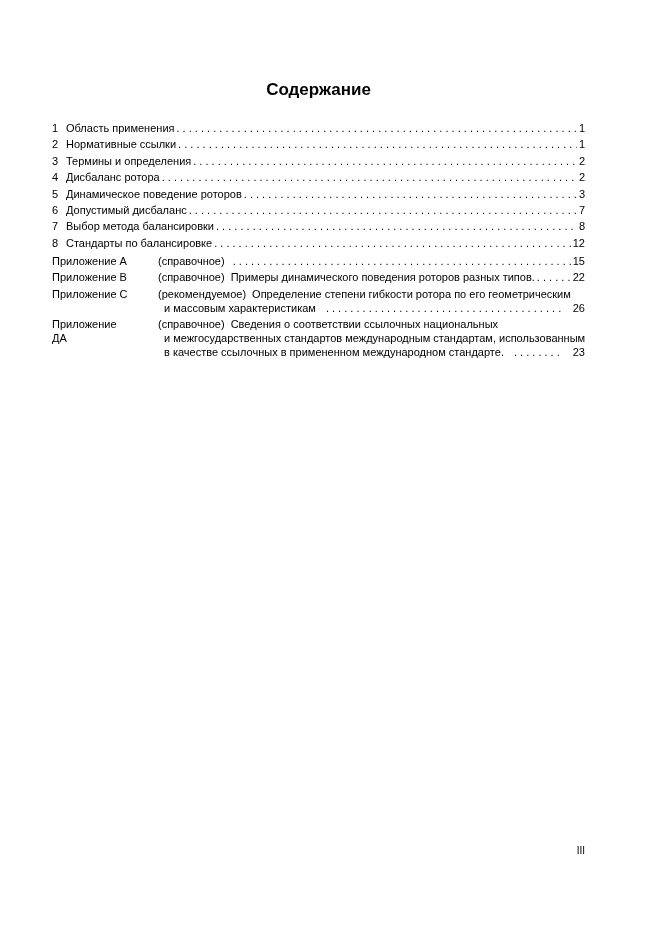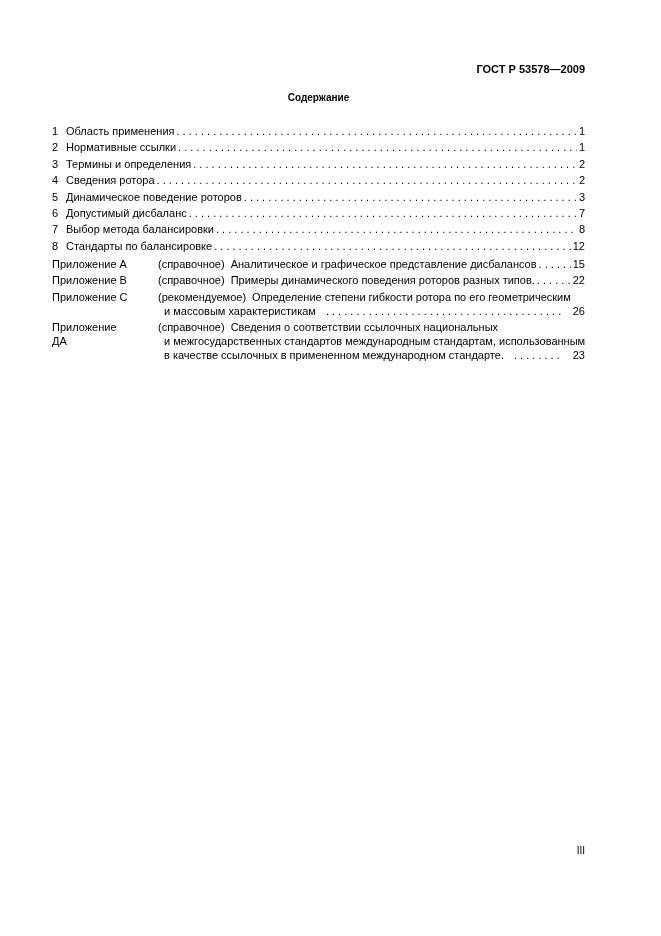--- a/index.html
+++ b/index.html
@@ -23,21 +23,21 @@
     width: 533px;
   }
   .doc-code {
     text-align: right;
     font-weight: bold;
     font-size: 11px;
   }
   .page-title {
     text-align: center;
     font-weight: bold;
-    font-size: 10px;
+    font-size: 17px;
     margin-top: 17px;
     margin-bottom: 20px;
   }
   .toc-row {
     display: flex;
     align-items: baseline;
     line-height: 16.4px;
     white-space: nowrap;
   }
   .num {
@@ -93,21 +93,20 @@
     right: 76px;
     top: 845px;
     font-size: 10px;
   }
 </style>
 </head>
 <body>
 
 <div class="content">
 
-  <div class="doc-code">ГОСТ Р 53578—2009</div>
 
   <div class="page-title">Содержание</div>
 
   <div>
 
     <div class="toc-row">
       <span class="num">1</span>
       <span class="label">Область применения</span>
       <span class="dots">. . . . . . . . . . . . . . . . . . . . . . . . . . . . . . . . . . . . . . . . . . . . . . . . . . . . . . . . . . . . . . . . . . . . . . . . . . . . . . . . . . . . . . . . . . . . . . . . . . . . . . . . . . . . . . </span>
       <span class="pg">1</span>
@@ -122,21 +121,21 @@
 
     <div class="toc-row">
       <span class="num">3</span>
       <span class="label">Термины и определения</span>
       <span class="dots">. . . . . . . . . . . . . . . . . . . . . . . . . . . . . . . . . . . . . . . . . . . . . . . . . . . . . . . . . . . . . . . . . . . . . . . . . . . . . . . . . . . . . . . . . . . . . . . . . . . . . . . . . . . . . . </span>
       <span class="pg">2</span>
     </div>
 
     <div class="toc-row">
       <span class="num">4</span>
-      <span class="label">Сведения ротора</span>
+      <span class="label">Дисбаланс ротора</span>
       <span class="dots">. . . . . . . . . . . . . . . . . . . . . . . . . . . . . . . . . . . . . . . . . . . . . . . . . . . . . . . . . . . . . . . . . . . . . . . . . . . . . . . . . . . . . . . . . . . . . . . . . . . . . . . . . . . . . . </span>
       <span class="pg">2</span>
     </div>
 
     <div class="toc-row">
       <span class="num">5</span>
       <span class="label">Динамическое поведение роторов</span>
       <span class="dots">. . . . . . . . . . . . . . . . . . . . . . . . . . . . . . . . . . . . . . . . . . . . . . . . . . . . . . . . . . . . . . . . . . . . . . . . . . . . . . . . . . . . . . . . . . . . . . . . . . . . . . . . . . . . . . </span>
       <span class="pg">3</span>
     </div>
@@ -160,21 +159,20 @@
       <span class="label">Стандарты по балансировке</span>
       <span class="dots">. . . . . . . . . . . . . . . . . . . . . . . . . . . . . . . . . . . . . . . . . . . . . . . . . . . . . . . . . . . . . . . . . . . . . . . . . . . . . . . . . . . . . . . . . . . . . . . . . . . . . . . . . . . . . . </span>
       <span class="pg">12</span>
     </div>
 
     <div class="app-row">
       <span class="app-label">Приложение А</span>
       <div class="app-body">
         <div class="app-line">
           <span class="app-type">(справочное)</span>
-          <span class="app-text">Аналитическое и графическое представление дисбалансов</span>
           <span class="dots">. . . . . . . . . . . . . . . . . . . . . . . . . . . . . . . . . . . . . . . . . . . . . . . . . . . . . . . . . . . . . . . . . . . . . . . . . . . . . . . . . . . . . . . . . . . . . . . . . . . . . . . . . . . . . . </span>
           <span class="pg">15</span>
         </div>
       </div>
     </div>
 
     <div class="app-row">
       <span class="app-label">Приложение В</span>
       <div class="app-body">
         <div class="app-line">

